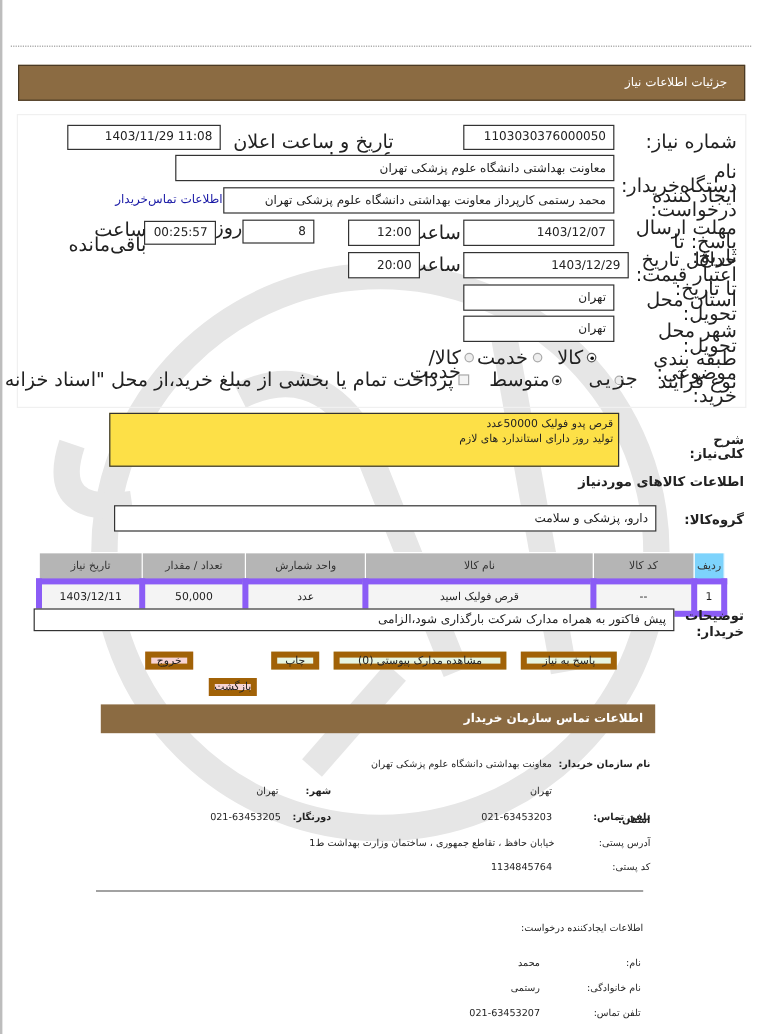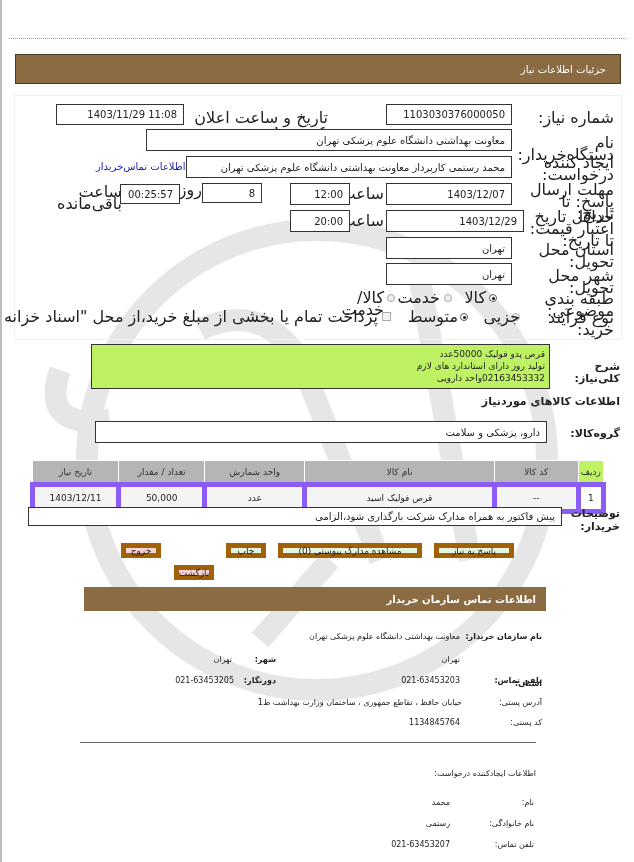--- a/index.html
+++ b/index.html
@@ -97,41 +97,40 @@
 <div class="lbl" style="right:20px; top:293px; width:100px;">طبقه بندی موضوعی:</div>
 <div class="radio on" style="left:489px; top:294px;"></div>
 <div class="lbl" style="left:458px; top:292px; width:28px;">کالا</div>
 <div class="radio" style="left:444px; top:294px;"></div>
 <div class="lbl" style="left:406px; top:292px; width:34px;">خدمت</div>
 <div class="radio" style="left:387px; top:294px;"></div>
 <div class="lbl" style="left:330px; top:292px; width:54px;">کالا/خدمت</div>
 
 <div class="lbl" style="right:20px; top:312px; width:100px;">نوع فرآیند خرید:</div>
 <div class="radio" style="left:512px; top:313px;"></div>
-<div class="lbl" style="left:492px; top:311px; width:28px;">جزیی</div>
+<div class="lbl" style="left:503px; top:311px; width:28px;font-family:Liberation Mono, monospace;">جزیی</div>
 <div class="radio on" style="left:460px; top:313px;"></div>
 <div class="lbl" style="left:420px; top:311px; width:38px;">متوسط</div>
 <div class="chk" style="left:382px; top:312px;"></div>
 <div class="lbl" style="left:44px; top:311px; width:334px; white-space:nowrap;">پرداخت تمام یا بخشی از مبلغ خرید،از محل "اسناد خزانه اسلامی" خواهد بود.</div>
 
 <div class="lbl bold" style="right:14px; top:361px; width:70px; font-size:11px;">شرح کلی‌نیاز:</div>
-<div class="abs" style="left:91px; top:344px; width:459px; height:45px; border:1px solid #333; box-sizing:border-box; direction:rtl; text-align:right; padding:3px 4px; font-size:9px; line-height:12px; background:#bef264;">
+<div class="abs" style="left:91px; top:344px; width:425px; height:45px; border:1px solid #333; box-sizing:border-box; direction:rtl; text-align:right; padding:3px 4px; font-size:9px; line-height:12px; background:#fde047;">
   <div>قرص پدو فولیک 50000عدد</div>
   <div>تولید روز دارای استاندارد های لازم</div>
-  <div>02163453332واحد دارویی</div>
 </div>
 
 <div class="lbl bold" style="right:14px; top:396px; width:200px; font-size:11px;">اطلاعات کالاهای موردنیاز</div>
 <div class="lbl bold" style="right:14px; top:428px; width:60px; font-size:11px;">گروه‌کالا:</div>
 <div class="box" style="left:95px; top:421px; width:452px; height:22px;">دارو، پزشکی و سلامت</div>
 
 <table class="items" dir="rtl">
   <thead>
     <tr>
-      <th style="width:22px; background:#bef264;">ردیف</th>
+      <th style="width:22px; background:#7dd3fc;">ردیف</th>
       <th style="width:80px;">کد کالا</th>
       <th style="width:184px;">نام کالا</th>
       <th style="width:96px;">واحد شمارش</th>
       <th style="width:82px;">تعداد / مقدار</th>
       <th style="width:82px;">تاریخ نیاز</th>
     </tr>
   </thead>
   <tbody>
     <tr>
       <td style="background:#fff;">1</td>

